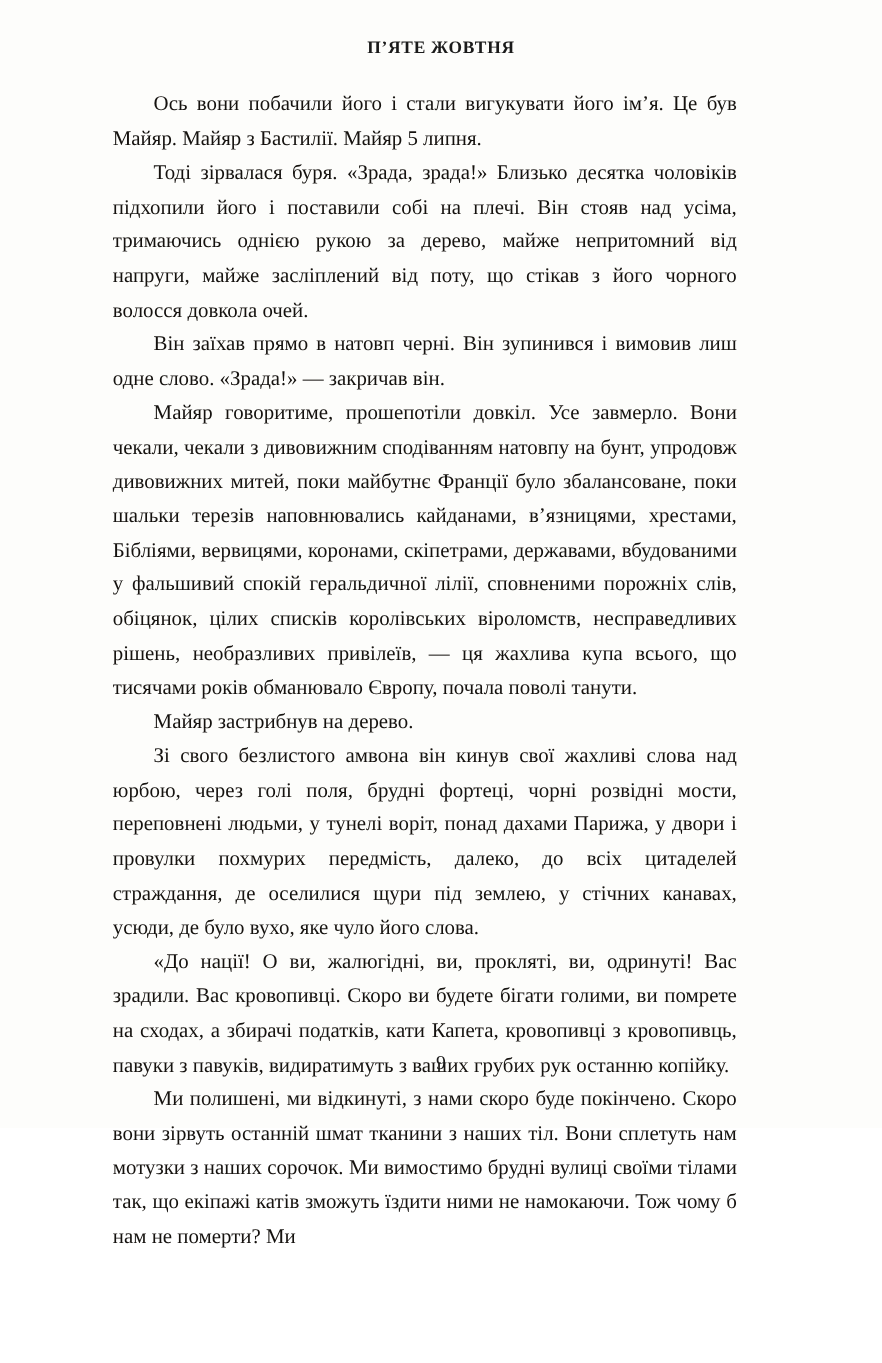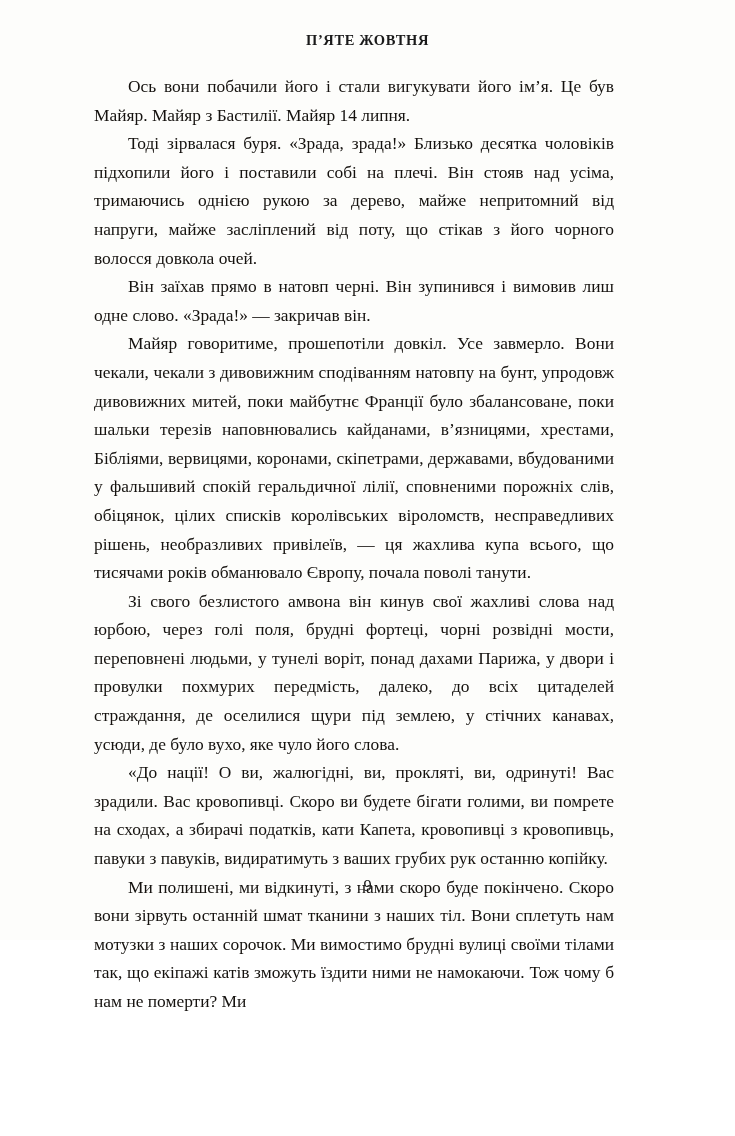--- a/index.html
+++ b/index.html
@@ -61,24 +61,25 @@
   }
 </style>
 </head>
 <body>
 
 <div class="page">
 
   <div class="running-head">П’ЯТЕ ЖОВТНЯ</div>
 
   <div class="text-block">
-    <p>Ось вони побачили його і стали вигукувати його ім’я. Це був Майяр. Майяр з Бастилії. Майяр 14 липня.</p>
+    <p>Ось вони побачили його і стали вигукувати його ім’я. Це був Майяр. Майяр з Бастилії. Майяр 5 липня.</p>
     <p>Тоді зірвалася буря. «Зрада, зрада!» Близько десятка чоловіків підхопили його і поставили собі на плечі. Він стояв над усіма, тримаючись однією рукою за дерево, майже непритомний від напруги, майже засліплений від поту, що стікав з його чорного волосся довкола очей.</p>
     <p>Він заїхав прямо в натовп черні. Він зупинився і вимовив лиш одне слово. «Зрада!» — закричав він.</p>
     <p>Майяр говоритиме, прошепотіли довкіл. Усе завмерло. Вони чекали, чекали з дивовижним сподіванням натовпу на бунт, упродовж дивовижних митей, поки майбутнє Франції було збалансоване, поки шальки терезів наповнювались кайданами, в’язницями, хрестами, Бібліями, вервицями, коронами, скіпетрами, державами, вбудованими у фальшивий спокій геральдичної лілії, сповненими порожніх слів, обіцянок, цілих списків королівських віроломств, несправедливих рішень, необразливих привілеїв, — ця жахлива купа всього, що тисячами років обманювало Європу, почала поволі танути.</p>
+    <p>Майяр застрибнув на дерево.</p>
     <p>Зі свого безлистого амвона він кинув свої жахливі слова над юрбою, через голі поля, брудні фортеці, чорні розвідні мости, переповнені людьми, у тунелі воріт, понад дахами Парижа, у двори і провулки похмурих передмість, далеко, до всіх цитаделей страждання, де оселилися щури під землею, у стічних канавах, усюди, де було вухо, яке чуло його слова.</p>
     <p>«До нації! О ви, жалюгідні, ви, прокляті, ви, одринуті! Вас зрадили. Вас кровопивці. Скоро ви будете бігати голими, ви помрете на сходах, а збирачі податків, кати Капета, кровопивці з кровопивць, павуки з павуків, видиратимуть з ваших грубих рук останню копійку.</p>
     <p>Ми полишені, ми відкинуті, з нами скоро буде покінчено. Скоро вони зірвуть останній шмат тканини з наших тіл. Вони сплетуть нам мотузки з наших сорочок. Ми вимостимо брудні вулиці своїми тілами так, що екіпажі катів зможуть їздити ними не намокаючи. Тож чому б нам не померти? Ми</p>
   </div>
 
   <div class="folio">9</div>
 
 </div>
 
 </body></html>

